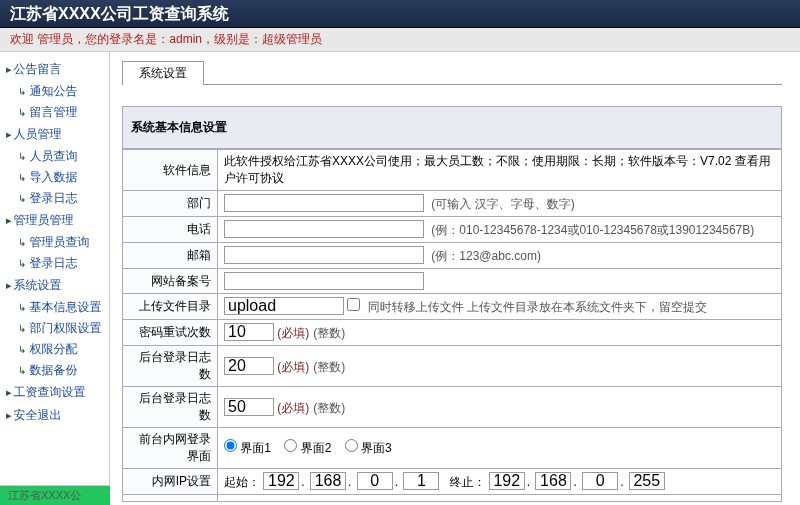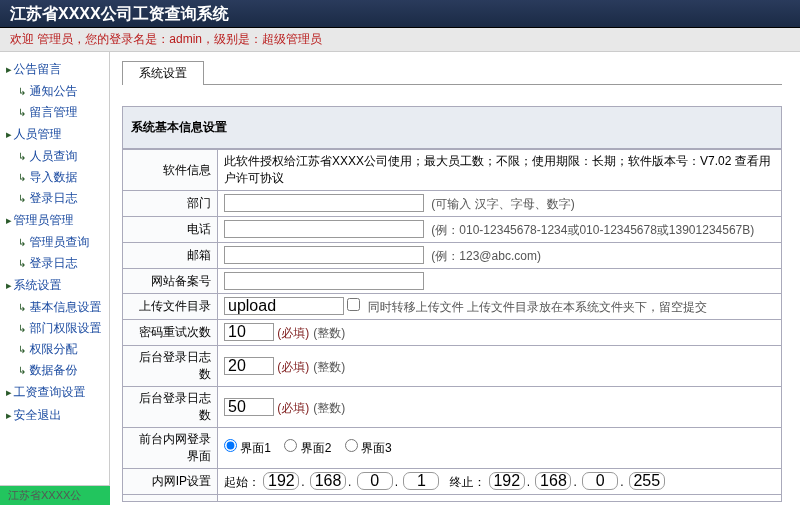--- a/index.html
+++ b/index.html
@@ -17,21 +17,21 @@
 .tab-row { border-bottom: 1px solid #999; margin-bottom: 6px; }
 .tab { display: inline-block; border: 1px solid #999; border-bottom: none; padding: 3px 16px; background: #fff; position: relative; top: 1px; font-size: 12px; }
 .section-title { background: #e8ecf2; border: 1px solid #aab; padding: 12px 8px; font-weight: bold; font-size: 12px; margin-top: 21px; }
 .form-table { width: 100%; border-collapse: collapse; border: 1px solid #aab; border-top: none; }
 .form-table td { border: 1px solid #aab; padding: 3px 6px; font-size: 12px; vertical-align: middle; }
 .form-table td.label { width: 95px; text-align: right; background: #fafbfc; }
 input[type="text"], select { font-size: 16px; padding: 1px 3px; border: 1px solid #999; height: 18px; }
 input.wide { width: 200px; }
 input.mid { width: 120px; }
 input.small { width: 50px; }
-input.ip { width: 36px; text-align: center; border-radius: 7px; }
+input.ip { width: 36px; text-align: center; }
 .hint { color: #555; margin-left: 4px; }
 .req { color: #7f1d1d; }
 label.radio-label { margin-right: 10px; }
 .ipdot { margin: 0 2px; }
 </style>
 </head>
 <body>
 
 <div class="header-bar">
   <span>江苏省XXXX公司工资查询系统</span>

